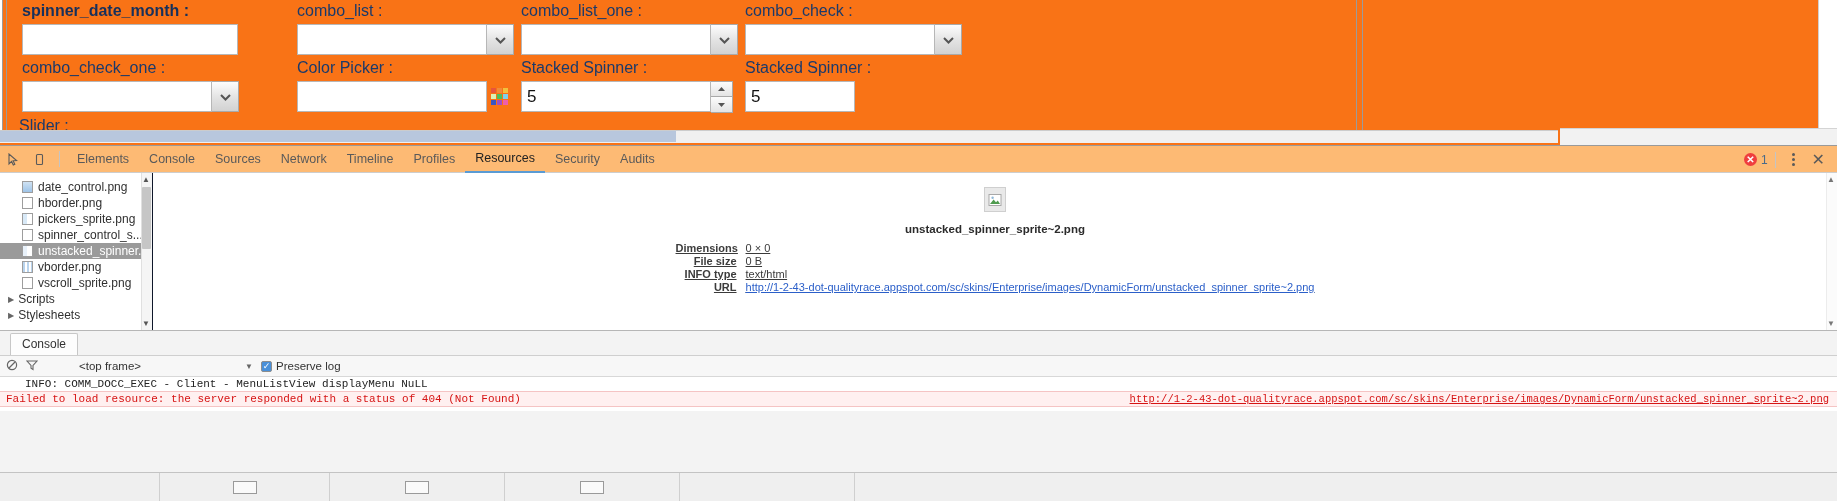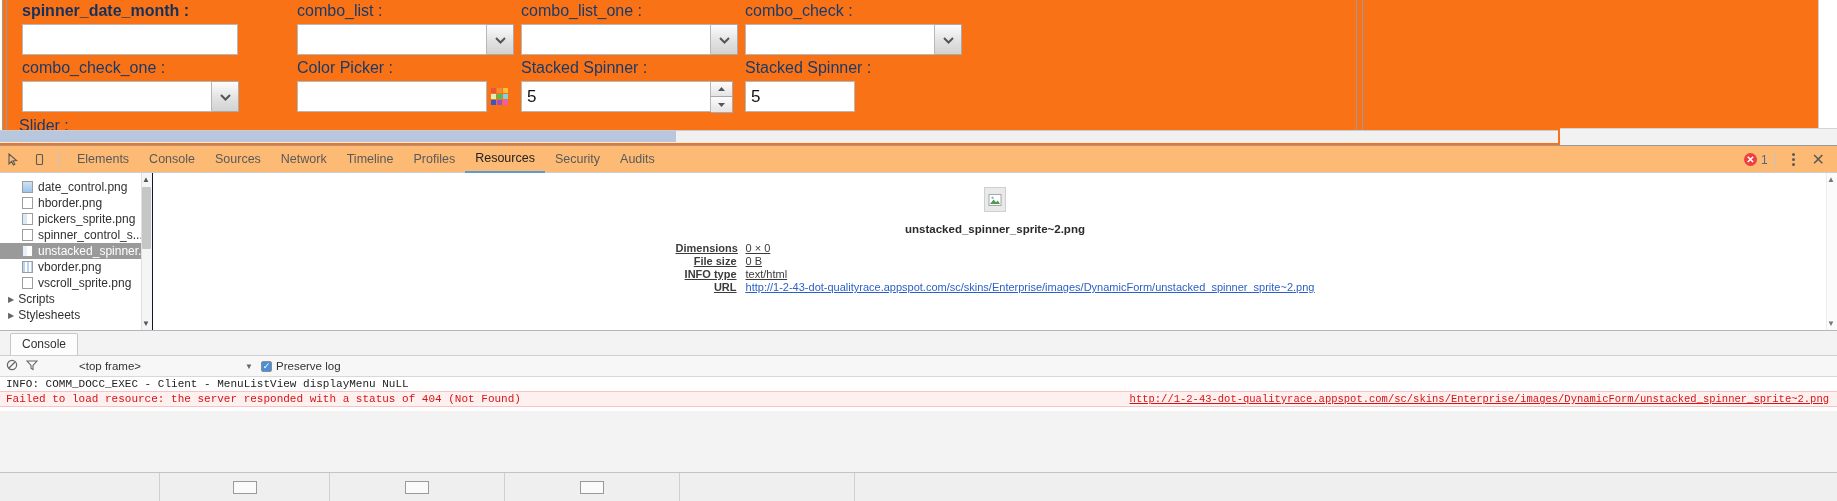--- a/index.html
+++ b/index.html
@@ -182,21 +182,21 @@
   }
   .frame-select .cv { font-size: 8px; color: #666; }
   .preserve { display: flex; align-items: center; gap: 4px; font-size: 11.5px; color: #333; }
   .cbox {
     width: 11px; height: 11px; border: 1px solid #8d8d8d; background: #4a90d9;
     display: flex; align-items: center; justify-content: center; color: #fff; font-size: 9px;
     line-height: 1; border-radius: 2px;
   }
   .console-body { position: relative; background: #fff; height: 34px; overflow: hidden; }
   .cmsg { font-family: "Liberation Mono", monospace; font-size: 11px; padding: 1px 6px; position: relative; }
-  .cmsg.info { color: #222; }
+  .cmsg.info { color: #222; margin-left: 19px; }
   .cmsg.error { color: #d61414; background: #fff0f0; border-top: 1px solid #f5c4c4; border-bottom: 1px solid #f5c4c4; }
   .cmsg .srclink {
     position: absolute; right: 8px; top: 1px; color: #d61414; text-decoration: underline;
     font-family: "Liberation Mono", monospace; font-size: 10.5px;
   }
 
   
   .taskbar {
     position: absolute; left: 0; bottom: 0; width: 1837px; height: 29px;
     background: #efefef; border-top: 1px solid #c3c3c3; display: flex; align-items: center;

